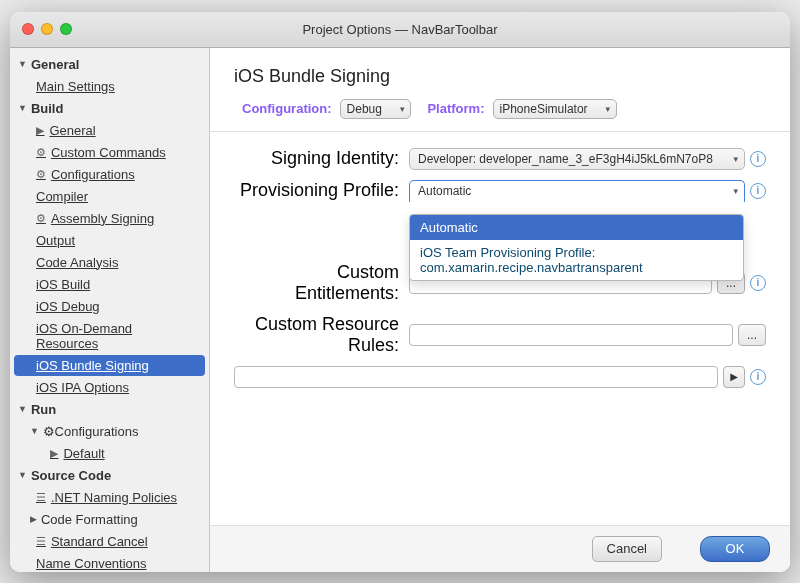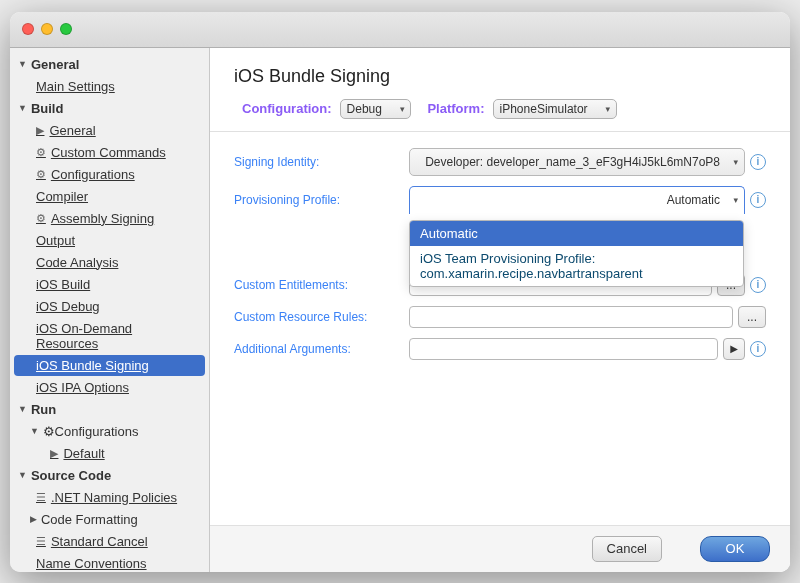--- a/index.html
+++ b/index.html
@@ -168,47 +168,46 @@
       overflow: visible;
     }
     .form-row {
       display: flex;
       align-items: center;
       margin-bottom: 10px;
       position: relative;
     }
     .form-label {
       width: 175px;
-      font-size: 12px;
-      color: #3b82f6;
-      text-align: left;
+      font-size: 18px;
+      color: #000000;
+      text-align: right;
       padding-right: 10px;
       flex-shrink: 0;
     }
     .form-control-wrap {
       flex: 1;
       display: flex;
       align-items: center;
       gap: 5px;
       position: relative;
     }
     .select-like {
       flex: 1;
-      height: 28px;
+      height: 22px;
       background: linear-gradient(to bottom, #f8f8f8, #eaeaea);
       border: 1px solid #b8b8b8;
       border-radius: 5px;
       padding: 0 24px 0 8px;
       font-size: 12px;
       color: #333;
       display: flex;
       align-items: center;
       cursor: pointer;
       position: relative;
-      justify-content: flex-end;
     }
     .select-like .select-arrow {
       position: absolute;
       right: 6px;
       font-size: 9px;
       color: #555;
     }
     .info-btn {
       width: 16px;
       height: 16px;
@@ -314,20 +313,21 @@
 <body>
 
 <div class="window">
 
   <div class="titlebar">
     <div class="titlebar-buttons">
       <div class="titlebar-btn btn-close"></div>
       <div class="titlebar-btn btn-min"></div>
       <div class="titlebar-btn btn-max"></div>
     </div>
+    <span class="titlebar-title">Project Options — NavBarToolbar</span>
   </div>
 
   <div class="content">
 
     <div class="sidebar">
 
       <div class="sidebar-section-header">
         <span class="arrow">▼</span>
         <span>General</span>
       </div>
@@ -479,21 +479,20 @@
 
         <div class="form-row">
           <span class="form-label">Custom Resource Rules:</span>
           <div class="form-control-wrap">
             <input type="text" class="text-input" value="" style="">
             <button class="browse-btn">...</button>
           </div>
         </div>
 
         <div class="form-row">
-          <span class="form-label">Additional Arguments:</span>
           <div class="form-control-wrap">
             <input type="text" class="text-input" value="" style="">
             <div class="play-btn">
               <span>▶</span>
             </div>
             <div class="info-btn">
               <span>i</span>
             </div>
           </div>
         </div>

